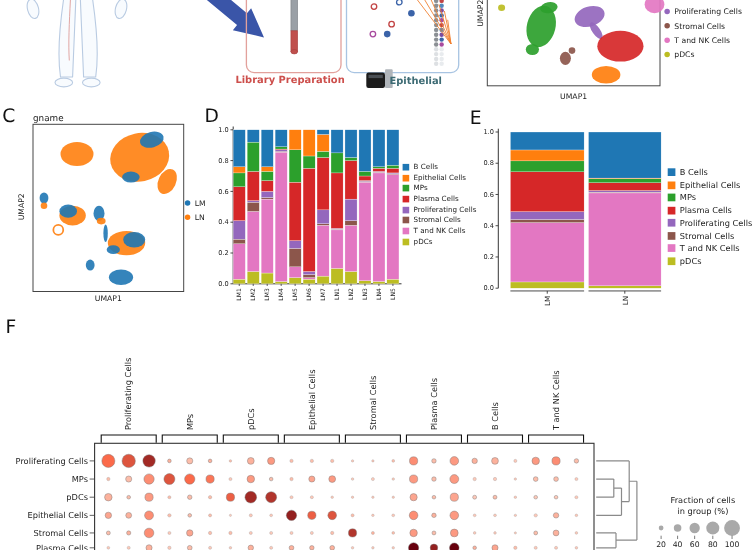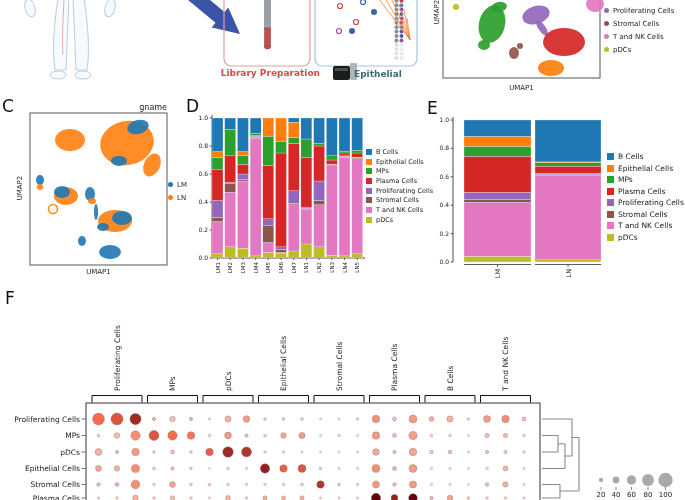--- a/index.html
+++ b/index.html
@@ -1,28 +1,28 @@
 <!DOCTYPE html>
 <html><head>
 <meta charset="utf-8">
 <style>
   html,body{margin:0;padding:0;background:#fff;}
   .page{position:relative;width:685px;height:500px;background:#ffffff;overflow:hidden;
         font-family:"DejaVu Sans",sans-serif;color:#1a1a1a;}
   .abs{position:absolute;}
   .panel-letter{font-size:17px;font-weight:400;color:#111;}
-  .small-title{font-size:8px;text-align:right;color:#222;}
+  .small-title{font-size:8px;text-align:left;color:#222;}
   .axis-label{font-size:7px;text-align:center;color:#222;}
   .rot{transform:rotate(-90deg);}
   .legend{display:flex;flex-direction:column;}
   .legend-row{display:flex;align-items:center;white-space:nowrap;}
   .legend-dot{border-radius:50%;flex:0 0 auto;}
   .legend-sq{flex:0 0 auto;}
   .legend-label{color:#222;}
-  .box-label{font-weight:bold;text-align:right;}
+  .box-label{font-weight:bold;text-align:left;}
   svg{position:absolute;left:0;top:0;overflow:visible;}
   #fig-svg{overflow:hidden;}
 </style>
 </head>
 <body>
 
 <div class="page">
 
   <svg id="fig-svg" width="685" height="500" viewBox="0 0 685 500">
 
@@ -614,14 +614,18 @@
         <span class="legend-sq" style="height: 7px; width: 7px; margin-right: 4px; background: rgb(227, 119, 194);"></span>
         <span class="legend-label" style="font-size: 7.5px;">T and NK Cells</span>
       </div>
       <div class="legend-row" style="height: 11.5px;">
         <span class="legend-sq" style="height: 7px; width: 7px; margin-right: 4px; background: rgb(188, 189, 34);"></span>
         <span class="legend-label" style="font-size: 7.5px;">pDCs</span>
       </div>
     </div>
 
   <div class="abs panel-letter" style="left:5px;top:288px;">F</div>
+  <div class="abs" style="left:594px;top:450px;width:90px;font-size:7.5px;text-align:center;line-height:1.3;color:#222;">
+    <div>Fraction of cells</div>
+    <div>in group (%)</div>
+  </div>
 
 </div>
 
 </body></html>

